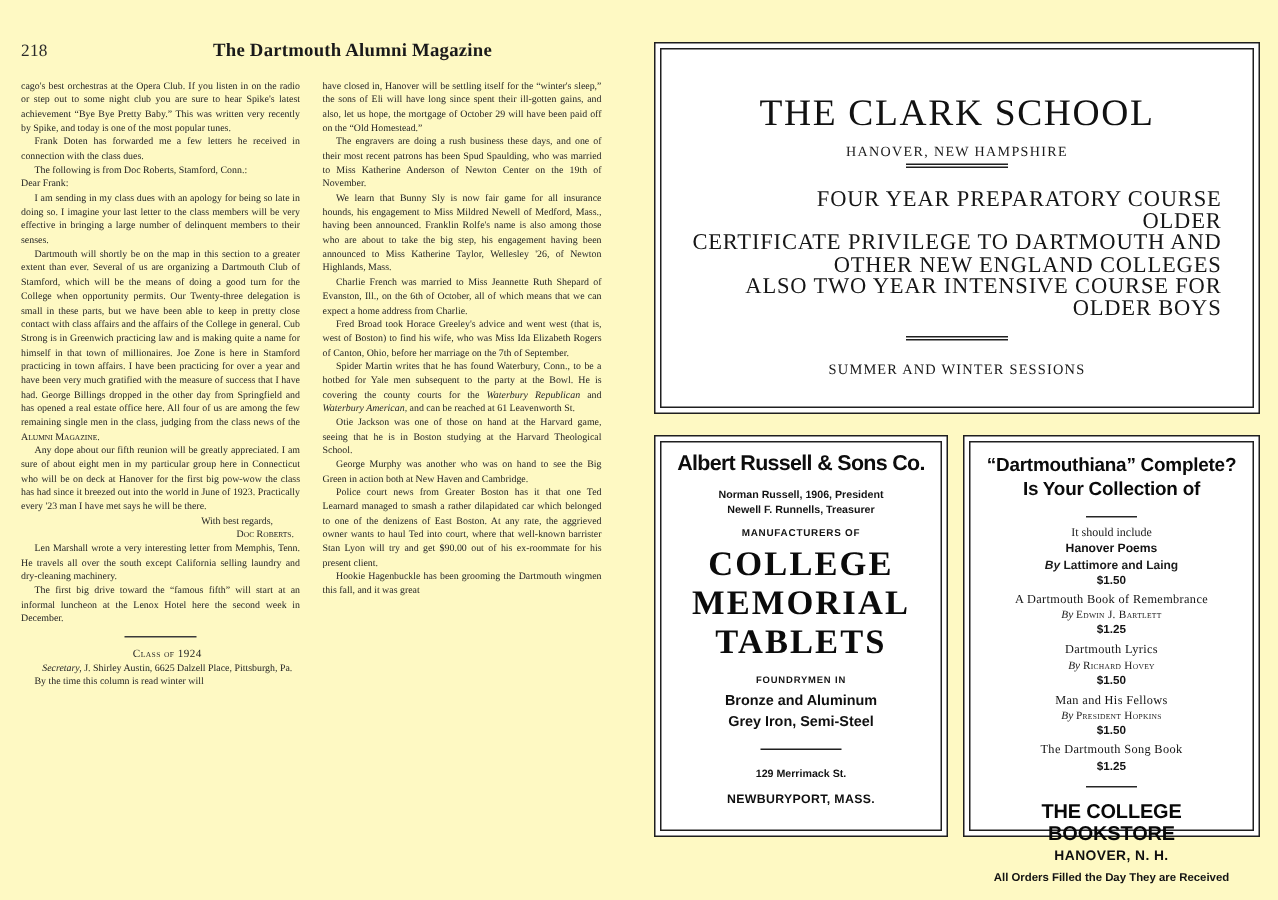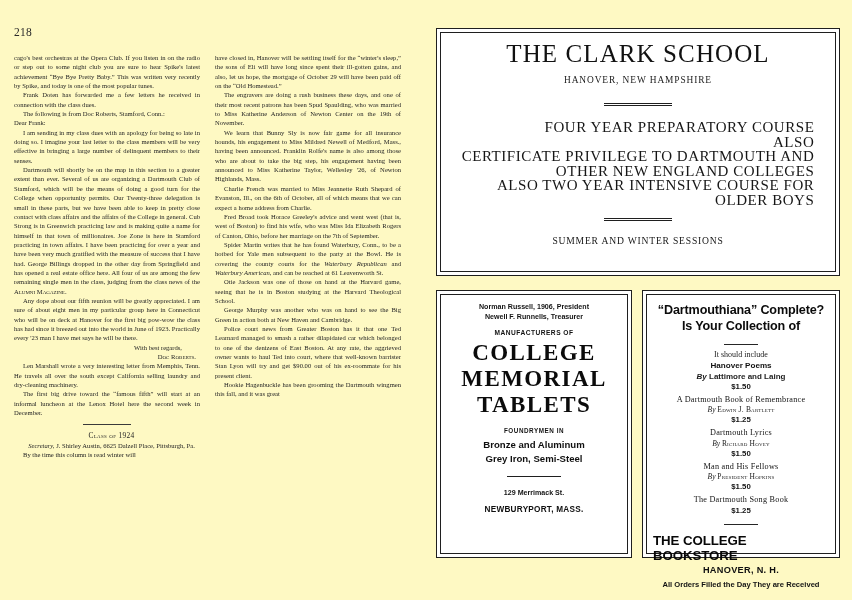--- a/index.html
+++ b/index.html
@@ -125,36 +125,36 @@
     padding: 6px 8px;
     display: flex;
     flex-direction: column;
     align-items: center;
   }
   
   .ad-clark {
     height: 248px;
     margin-bottom: 14px;
   }
-  .ad-clark .adbox-inner { justify-content: flex-start; padding-top: 8px; }
+  .ad-clark .adbox-inner { justify-content: flex-start; padding-top: 30px; }
   .clark-title {
     font-size: 25px;
     letter-spacing: 1.1px;
     font-weight: normal;
     color: #111;
     text-align: center;
     line-height: 1;
     margin-bottom: 9px;
   }
   .clark-sub {
     font-size: 9.4px;
     letter-spacing: .9px;
     text-align: center;
     color: #1a1a1a;
-    margin-bottom: 18px;
+    margin-bottom: 2px;
   }
   .dbl-rule {
     width: 68px;
     border-top: 1.6px solid #1f1f1f;
     border-bottom: 1px solid #1f1f1f;
     height: 3px;
     margin: 0 auto 14px auto;
   }
   .clark-body {
     font-size: 15px;
@@ -331,20 +331,21 @@
     font-size: 7.8px;
     color: #121212;
     display: block;
     line-height: 9.5px;
   }
   .store-name {
     font-family: "Liberation Sans", sans-serif;
     font-weight: bold;
     font-size: 13.3px;
     letter-spacing: -0.1px;
+    text-align: center;
     color: #080808;
     width: 100%;
     margin-top: 3px;
   }
   .store-city {
     font-family: "Liberation Sans", sans-serif;
     font-weight: bold;
     font-size: 9.2px;
     letter-spacing: .3px;
     text-align: center;
@@ -364,20 +365,21 @@
 </style>
 </head>
 <body>
 
 <div id="page">
 
   <div class="left-page">
 
     <div class="masthead">
       <div class="folio">218</div>
+      <div class="mag-title">The Dartmouth Alumni Magazine</div>
     </div>
 
     <div class="cols">
 
       <div class="col">
         <p class="cont">cago's best orchestras at the Opera Club. If you listen in on the radio or step out to some night club you are sure to hear Spike's latest achievement “Bye Bye Pretty Baby.” This was written very recently by Spike, and today is one of the most popular tunes.</p>
         <p>Frank Doten has forwarded me a few letters he received in connection with the class dues.</p>
         <p>The following is from Doc Roberts, Stamford, Conn.:</p>
         <p class="noindent">Dear Frank:</p>
         <p>I am sending in my class dues with an apology for being so late in doing so. I imagine your last letter to the class members will be very effective in bringing a large number of delinquent members to their senses.</p>
@@ -413,36 +415,37 @@
 
   <div class="right-page">
 
     <div class="adbox ad-clark">
       <div class="adbox-inner">
         <div class="clark-title">THE CLARK SCHOOL</div>
         <div class="clark-sub">HANOVER, NEW HAMPSHIRE</div>
         <div class="dbl-rule"></div>
         <div class="clark-body">
           <div>FOUR YEAR PREPARATORY COURSE</div>
-          <div>ALSO</div>
+          <div>OLDER</div>
           <div>CERTIFICATE PRIVILEGE TO DARTMOUTH AND</div>
           <div>OTHER NEW ENGLAND COLLEGES</div>
           <div>ALSO TWO YEAR INTENSIVE COURSE FOR</div>
           <div>OLDER BOYS</div>
         </div>
         <div class="gap-10"></div>
         <div class="dbl-rule"></div>
         <div class="clark-sessions">SUMMER AND WINTER SESSIONS</div>
       </div>
     </div>
 
     <div class="ad-row">
 
       <div class="adbox ad-russell">
         <div class="adbox-inner">
+          <div class="russell-title">Albert Russell &amp; Sons Co.</div>
           <div class="russell-officer">Norman Russell, 1906, President</div>
           <div class="russell-officer">Newell F. Runnells, Treasurer</div>
           <div class="russell-mfr">MANUFACTURERS OF</div>
           <div class="russell-big">COLLEGE</div>
           <div class="russell-big">MEMORIAL</div>
           <div class="russell-big">TABLETS</div>
           <div class="russell-foundry">FOUNDRYMEN IN</div>
           <div class="russell-metals">Bronze and Aluminum</div>
           <div class="russell-metals">Grey Iron, Semi-Steel</div>
           <div class="rule-mid"></div>

